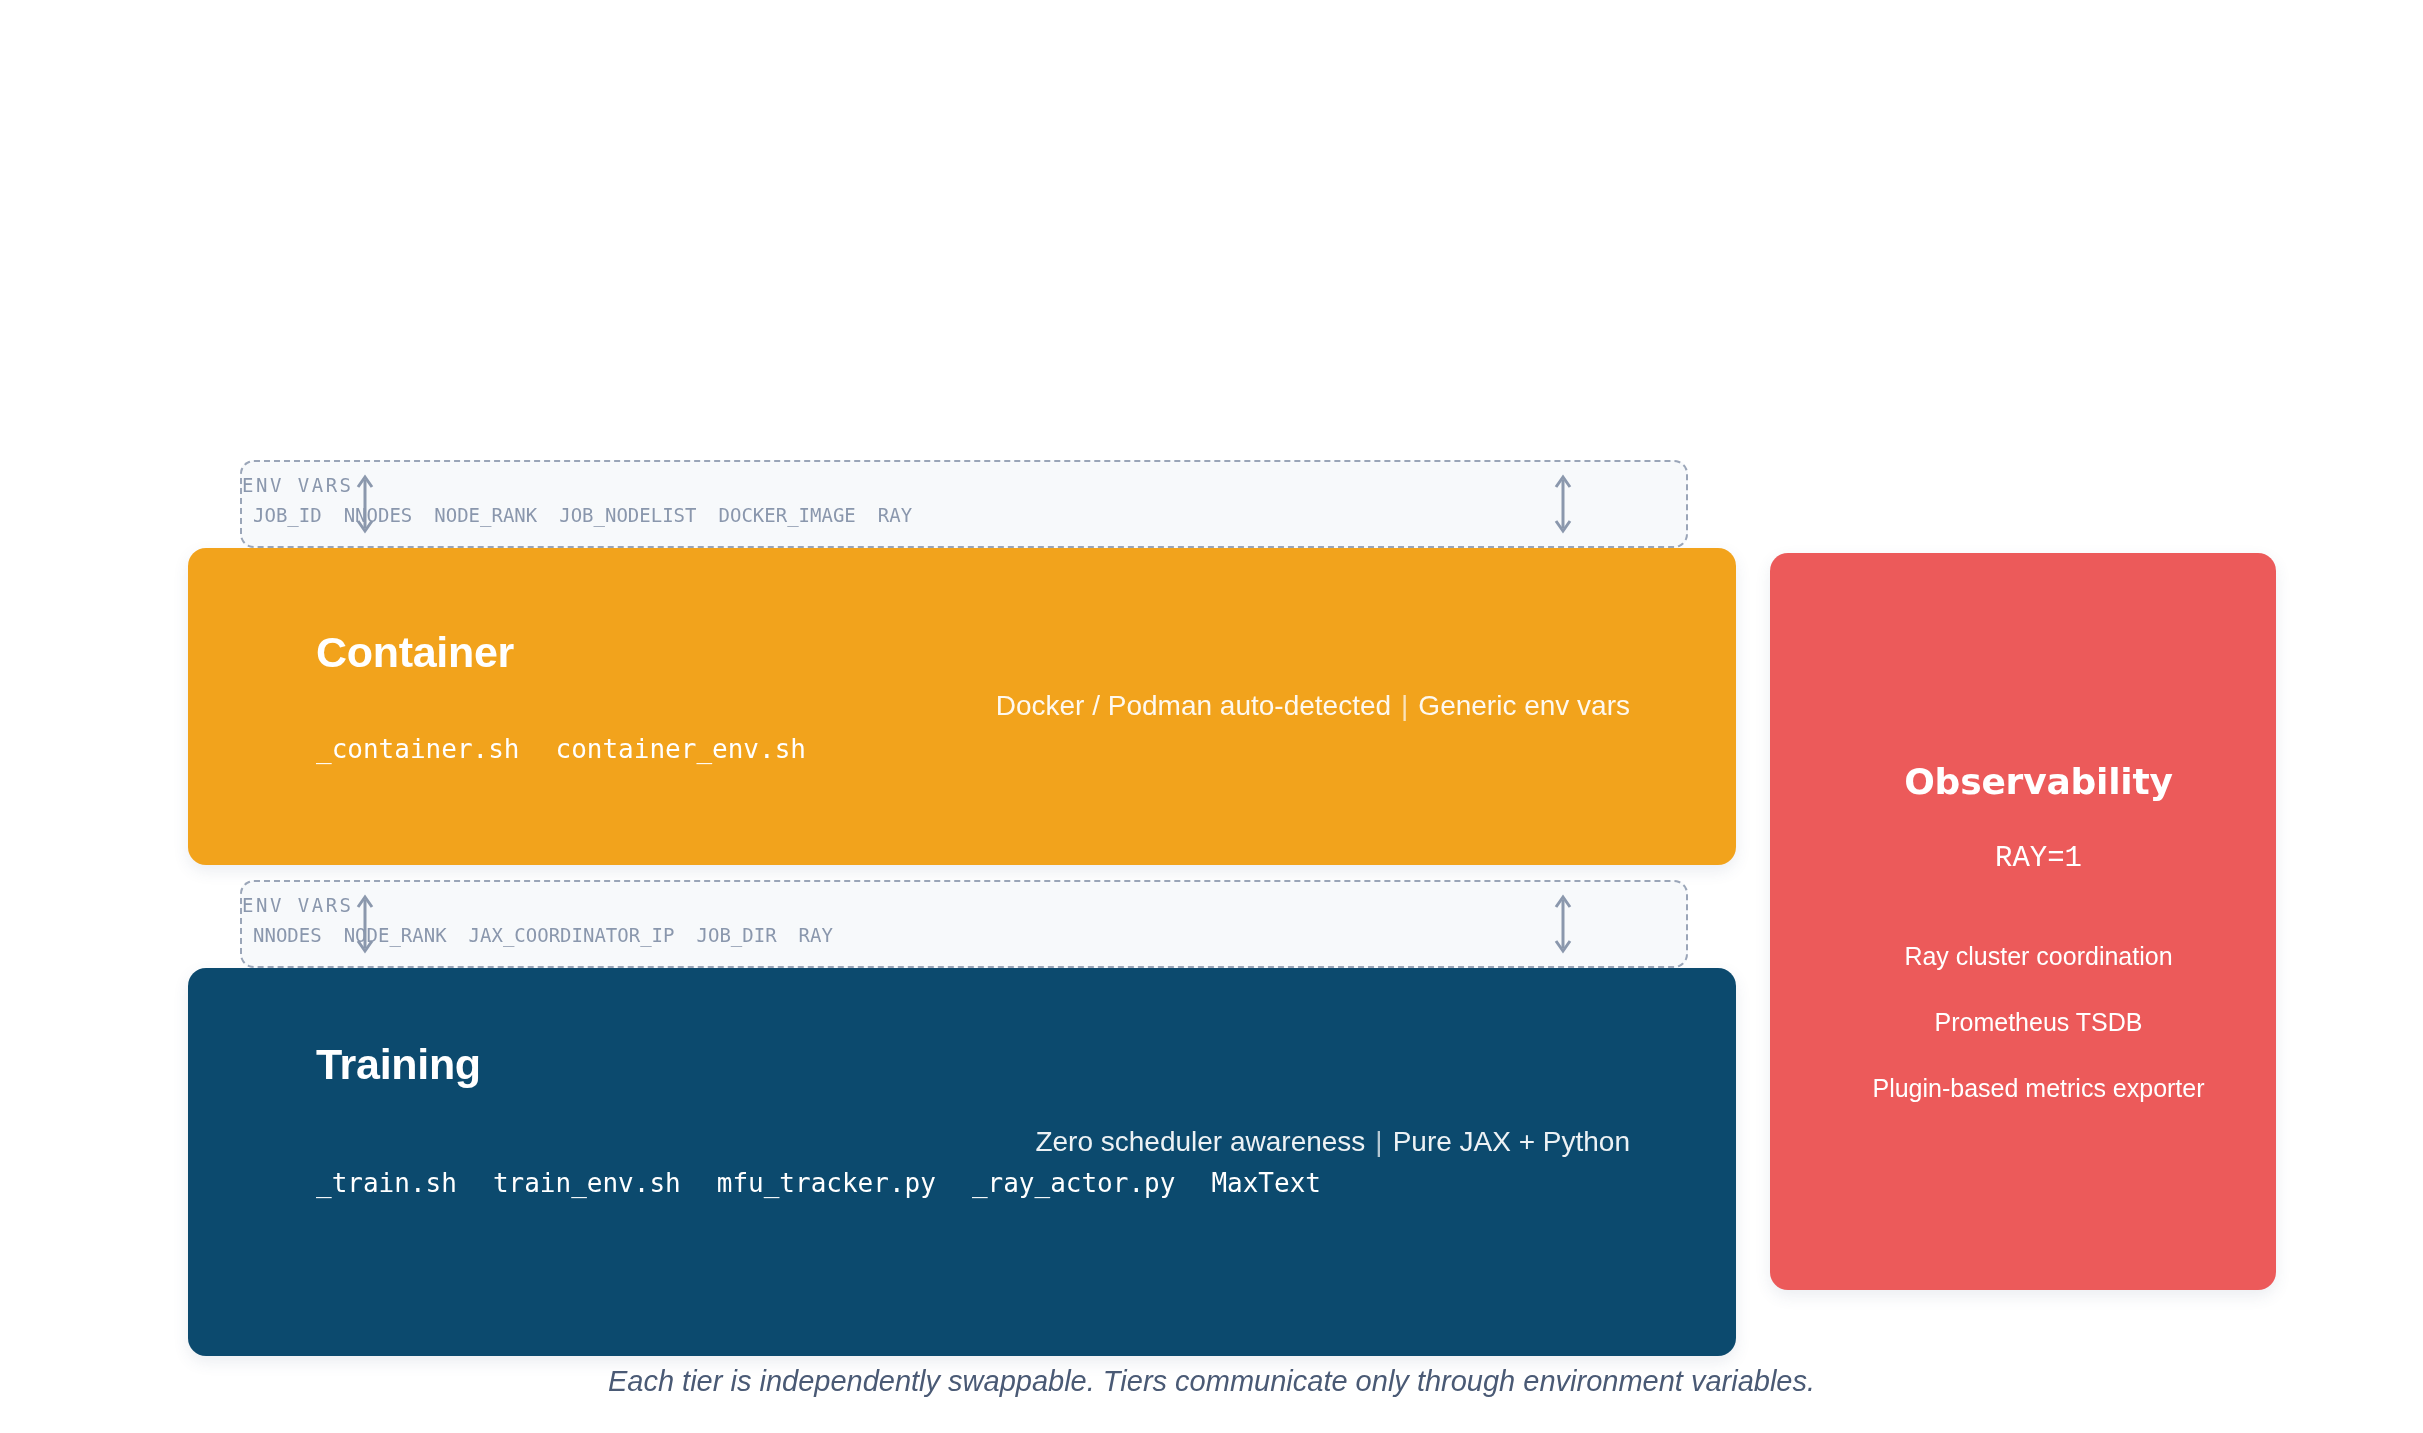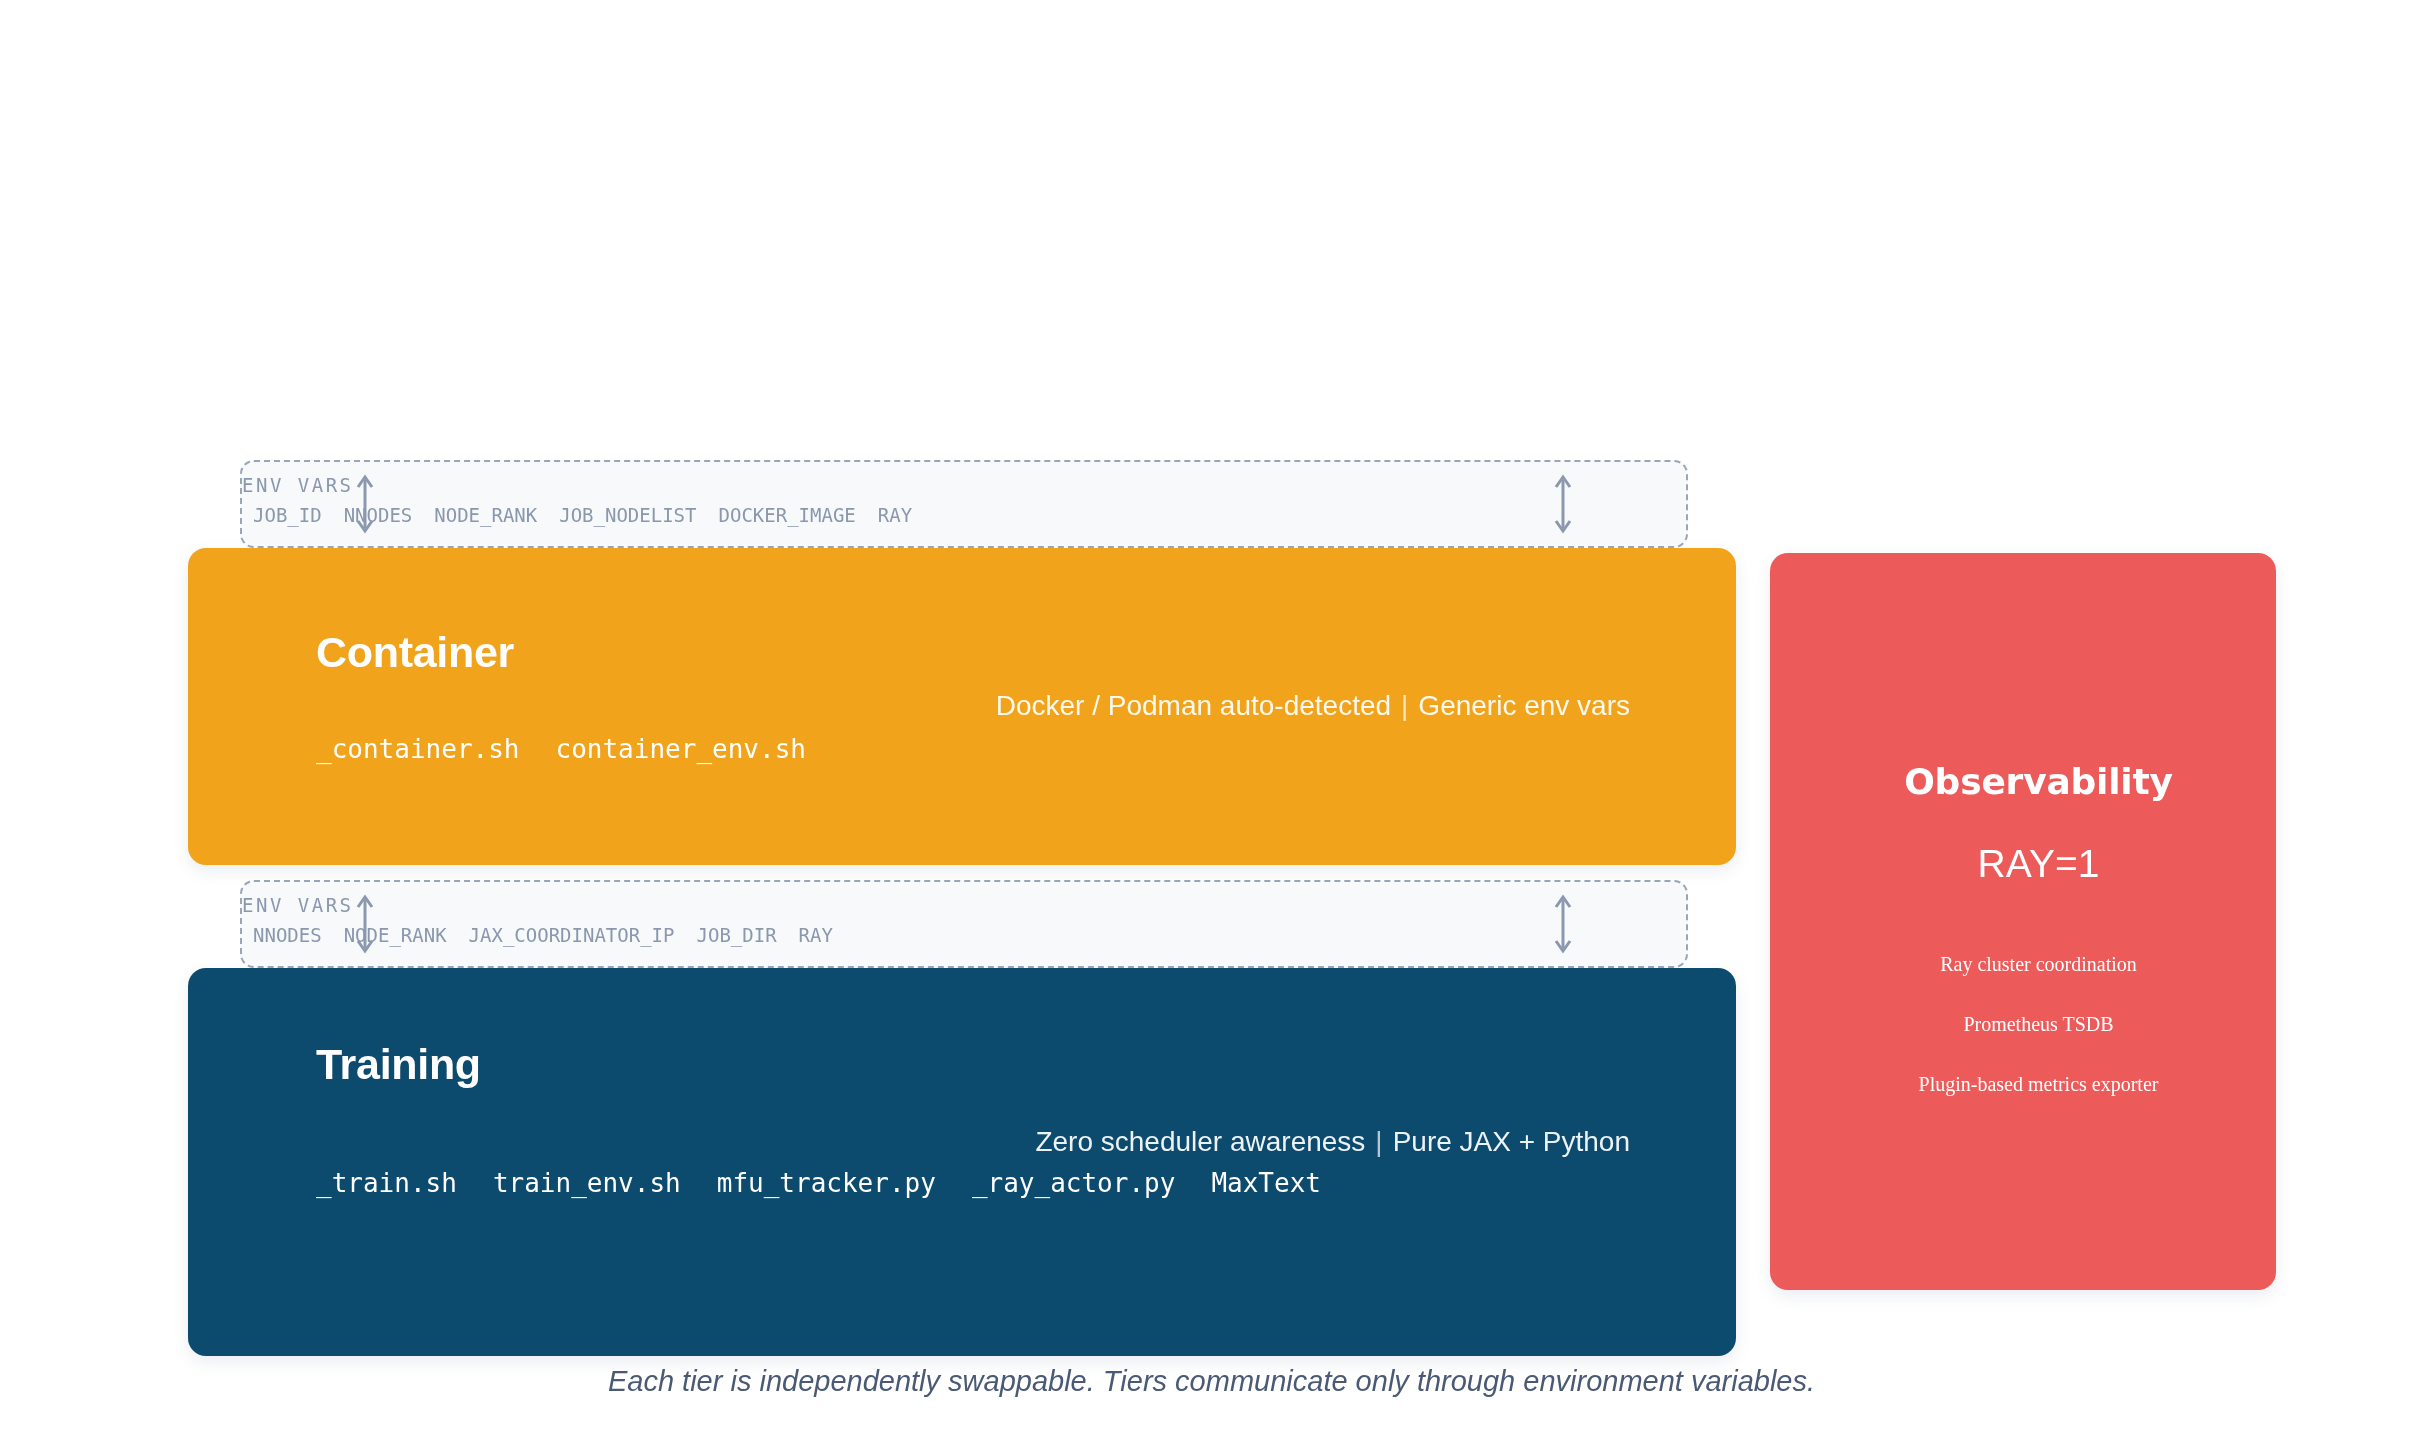--- a/index.html
+++ b/index.html
@@ -117,35 +117,35 @@
   #panel-observability .obs-title {
     color: #ffffff;
     font-weight: bold;
     font-size: 36px;
     margin-top: 208px;
     font-family: "DejaVu Sans", sans-serif;
     letter-spacing: -0.2px;
   }
   #panel-observability .obs-flag {
     color: #ffffff;
-    font-size: 39px;
+    font-size: 29px;
     margin-top: 40px;
-    font-family: Liberation Sans, sans-serif;
+    font-family: Liberation Mono, monospace;
   }
   #panel-observability .obs-list {
     margin-top: 30px;
     display: flex;
     flex-direction: column;
     align-items: center;
     width: 100%;
   }
   #panel-observability .obs-item {
     color: #ffffff;
-    font-size: 20px;
-    font-family: Liberation Serif, serif;
+    font-size: 25px;
+    font-family: Liberation Sans, sans-serif;
     margin-top: 37px;
     white-space: nowrap;
   }
 
   
   .envband {
     position: absolute;
     left: 240px;
     width: 1448px;
     height: 88px;

